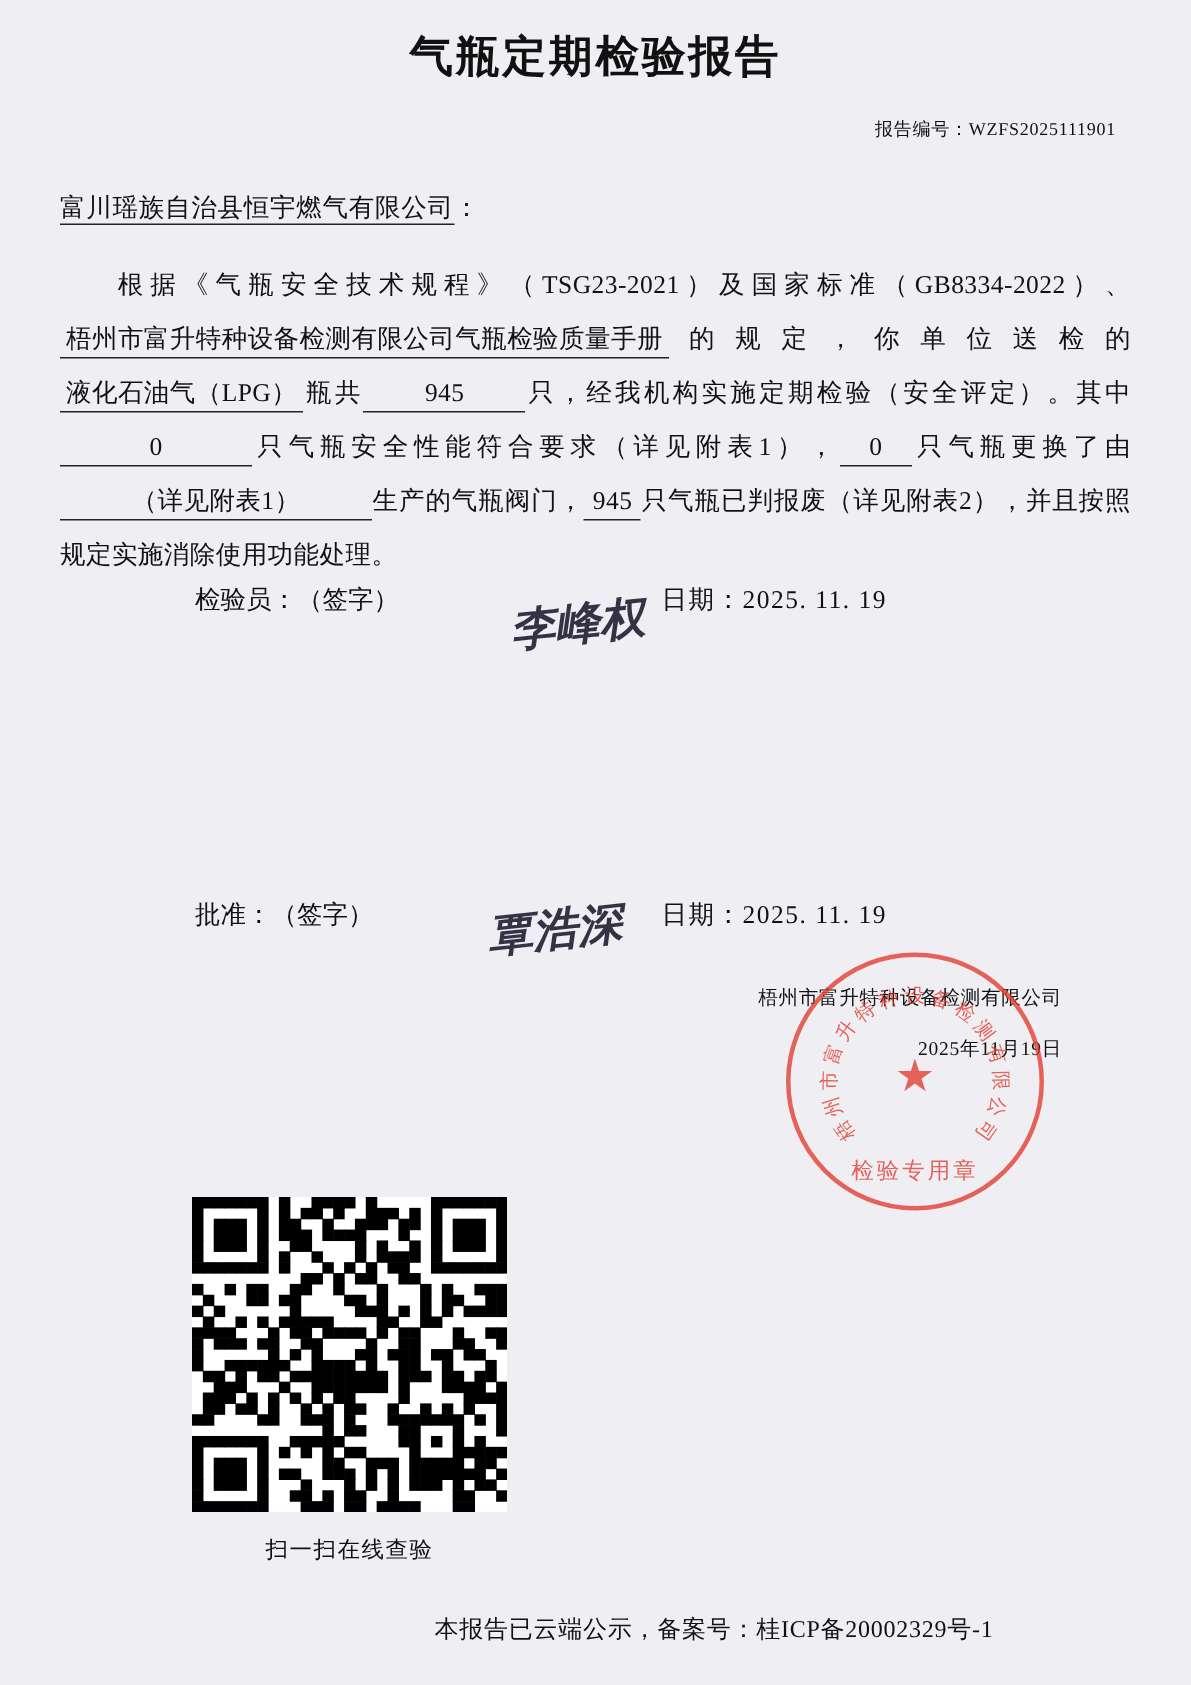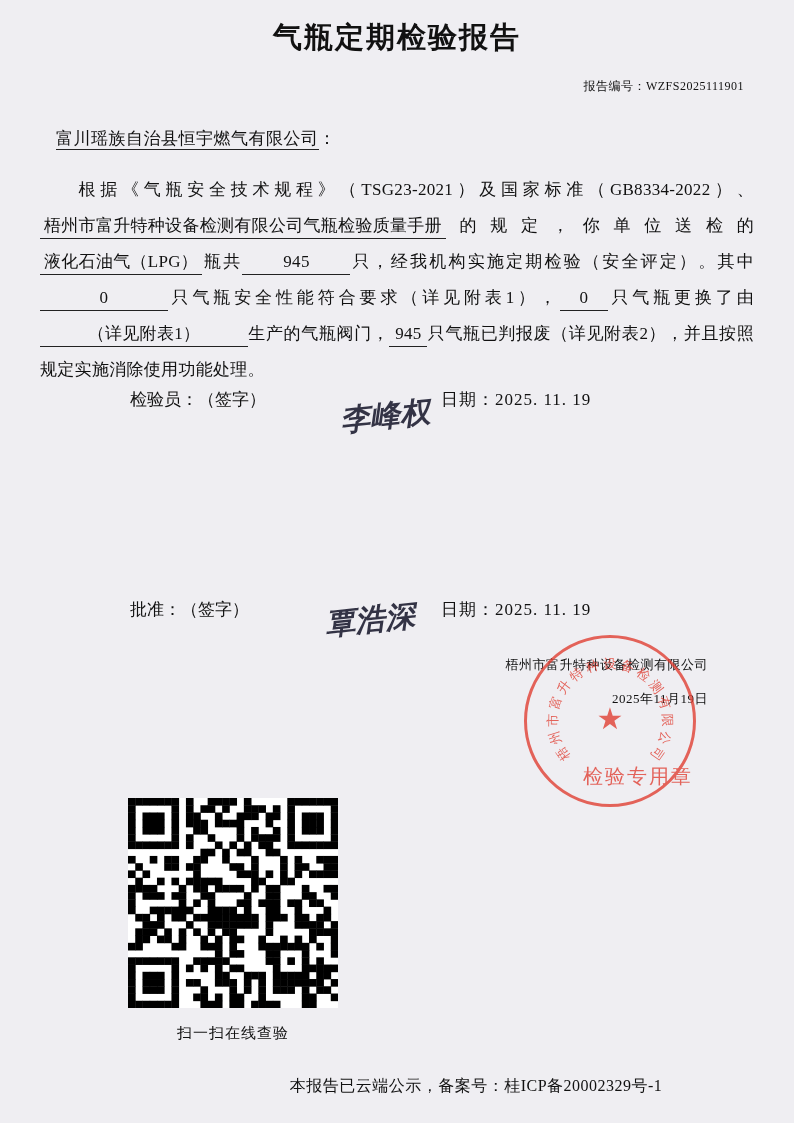--- a/index.html
+++ b/index.html
@@ -34,21 +34,21 @@
   .report-no {
     text-align: right;
     font-size: 12px;
     margin-top: 20px;
     padding-right: 10px;
     letter-spacing: 0.5px;
   }
   .addressee {
     font-size: 17px;
     margin-top: 32px;
-    margin-left: 16px;
+    margin-left: 0px;
     letter-spacing: 0.5px;
   }
   .addressee .uline {
     border-bottom: 1px solid #222;
     padding-bottom: 1px;
   }
   .body-text {
     font-size: 17px;
     line-height: 36px;
     margin-top: 22px;
@@ -140,22 +140,22 @@
     left: 50%;
     top: 50%;
     transform: translate(-50%,-58%);
     font-size: 30px;
     line-height: 1;
   }
   .stamp .bottom-text {
     position: absolute;
     width: 100%;
     bottom: 14px;
-    text-align: right;
-    font-size: 20px;
+    text-align: center;
+    font-size: 15px;
     letter-spacing: 2px;
     font-family: Liberation Sans, sans-serif;
   }
   .stamp .arc {
     position: absolute;
     left: 0; top: 0;
     width: 100%;
     height: 100%;
   }
   .stamp .arc span {

